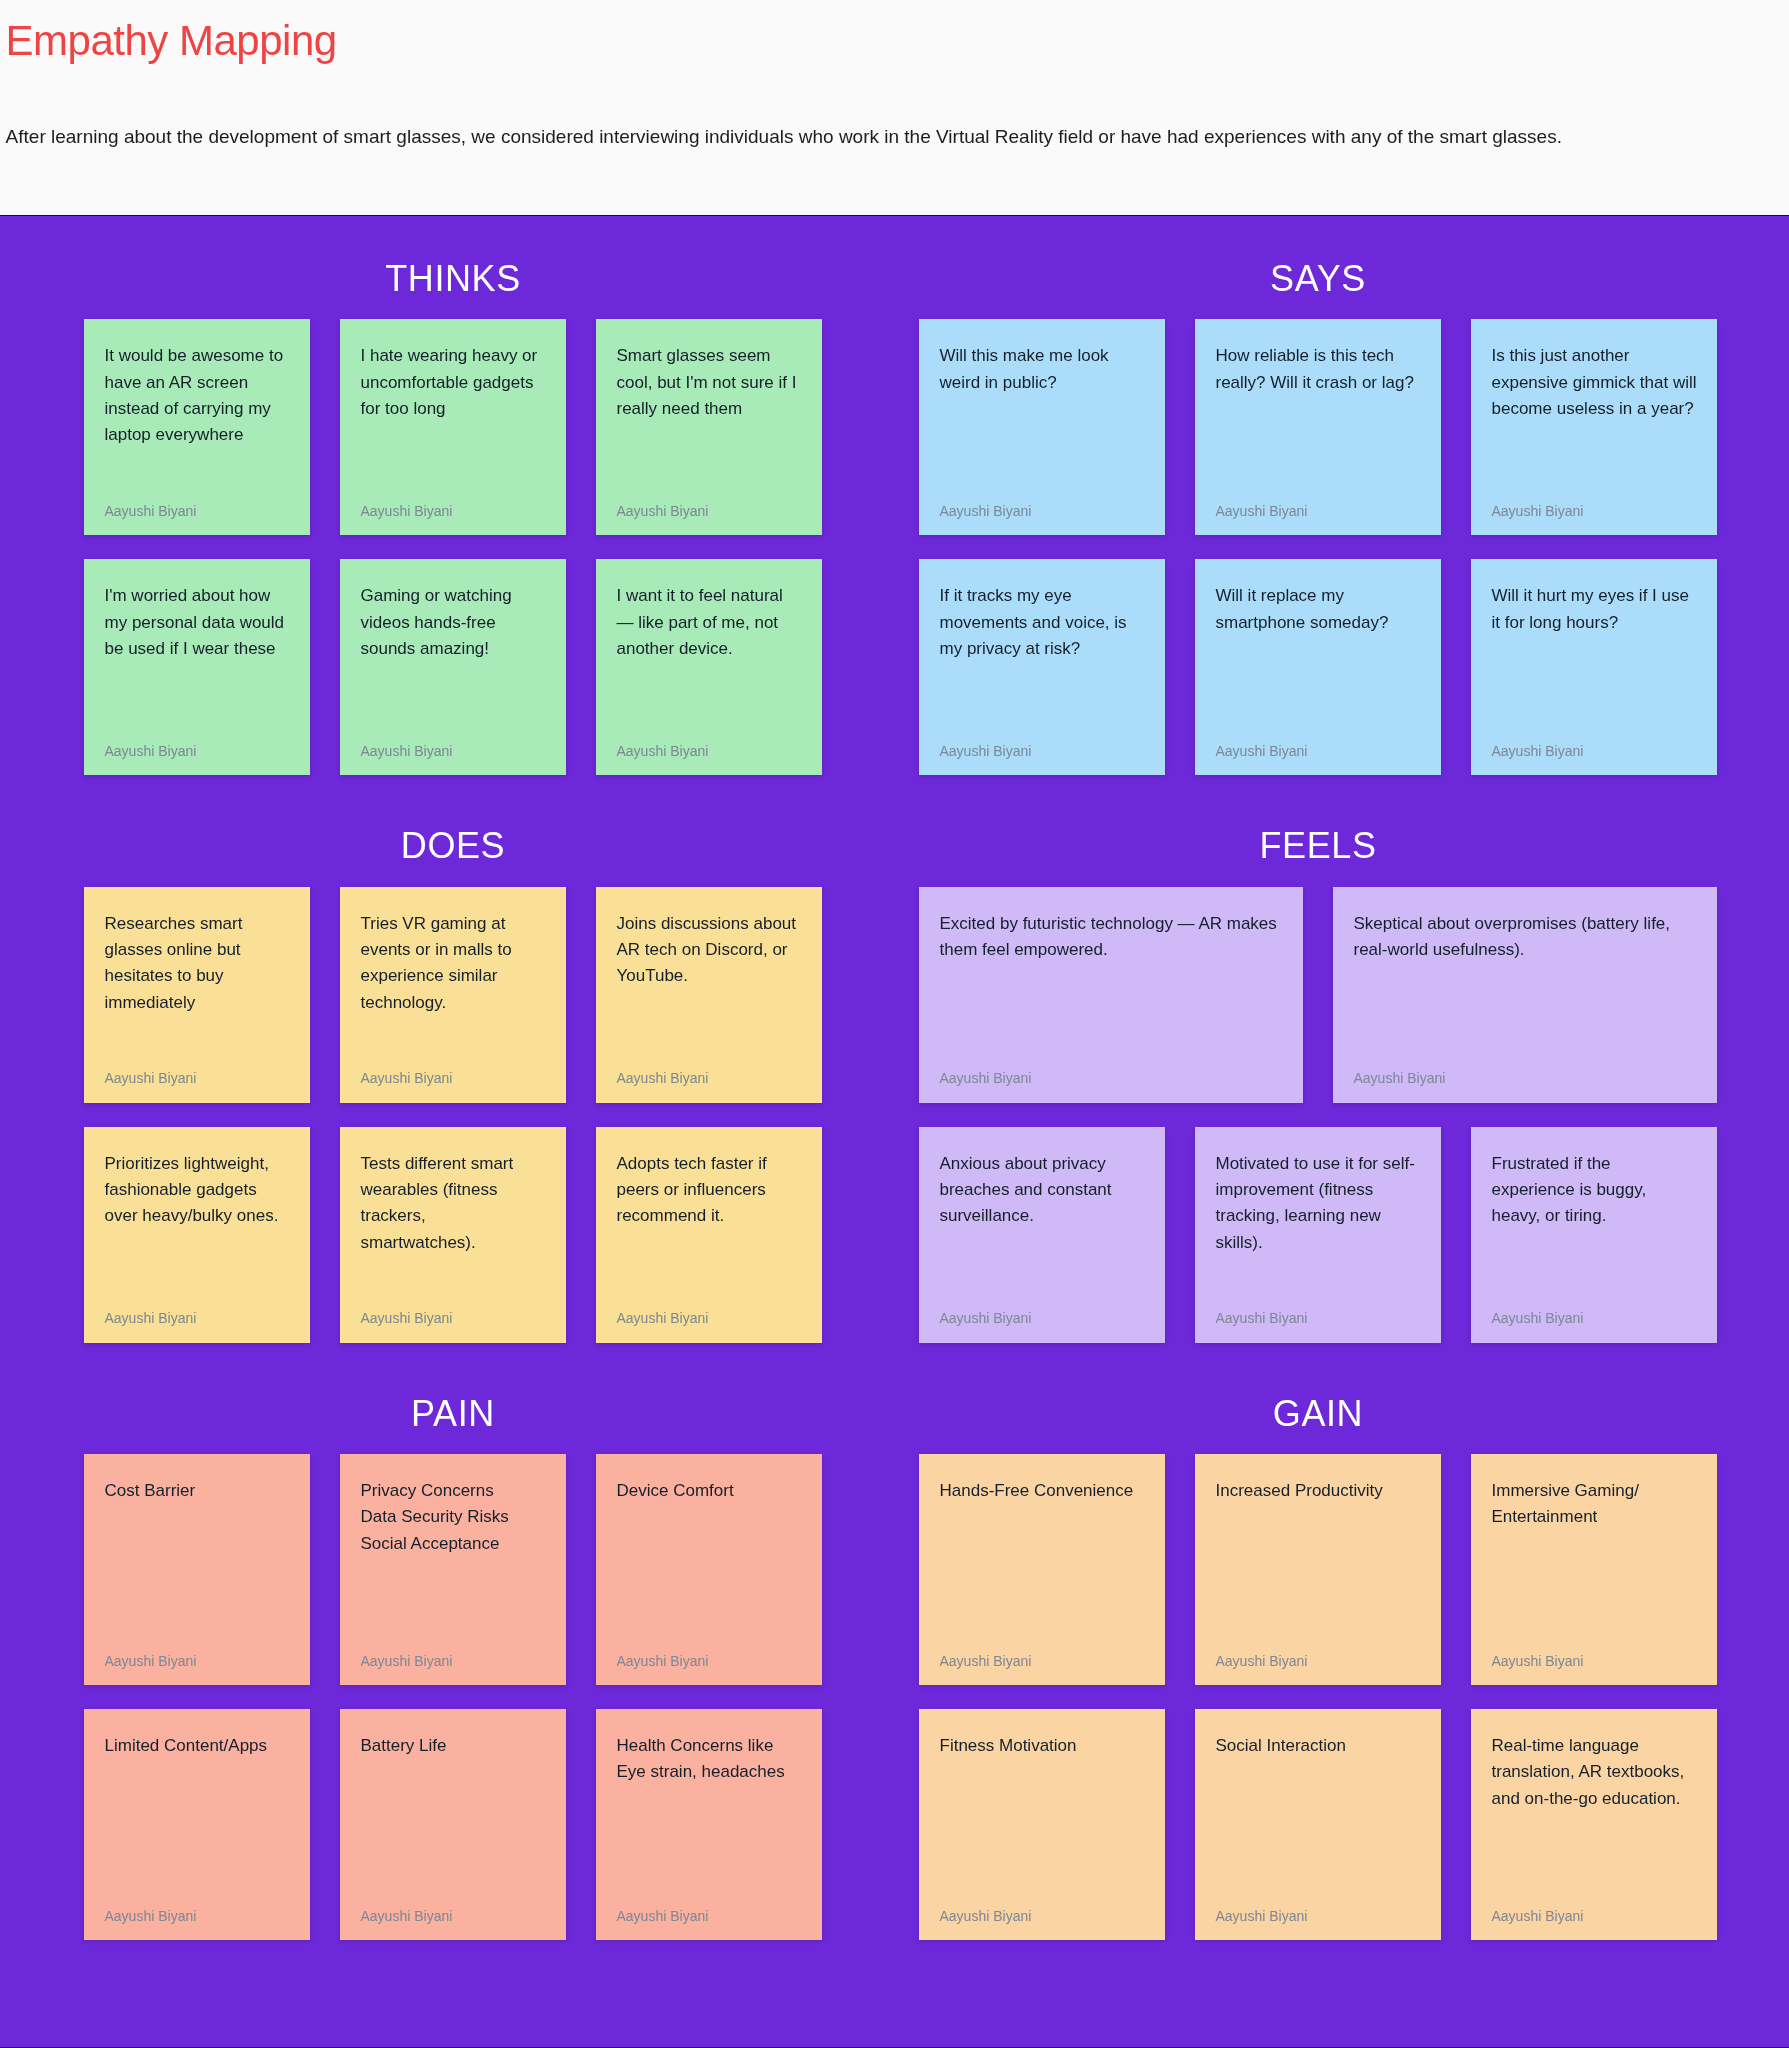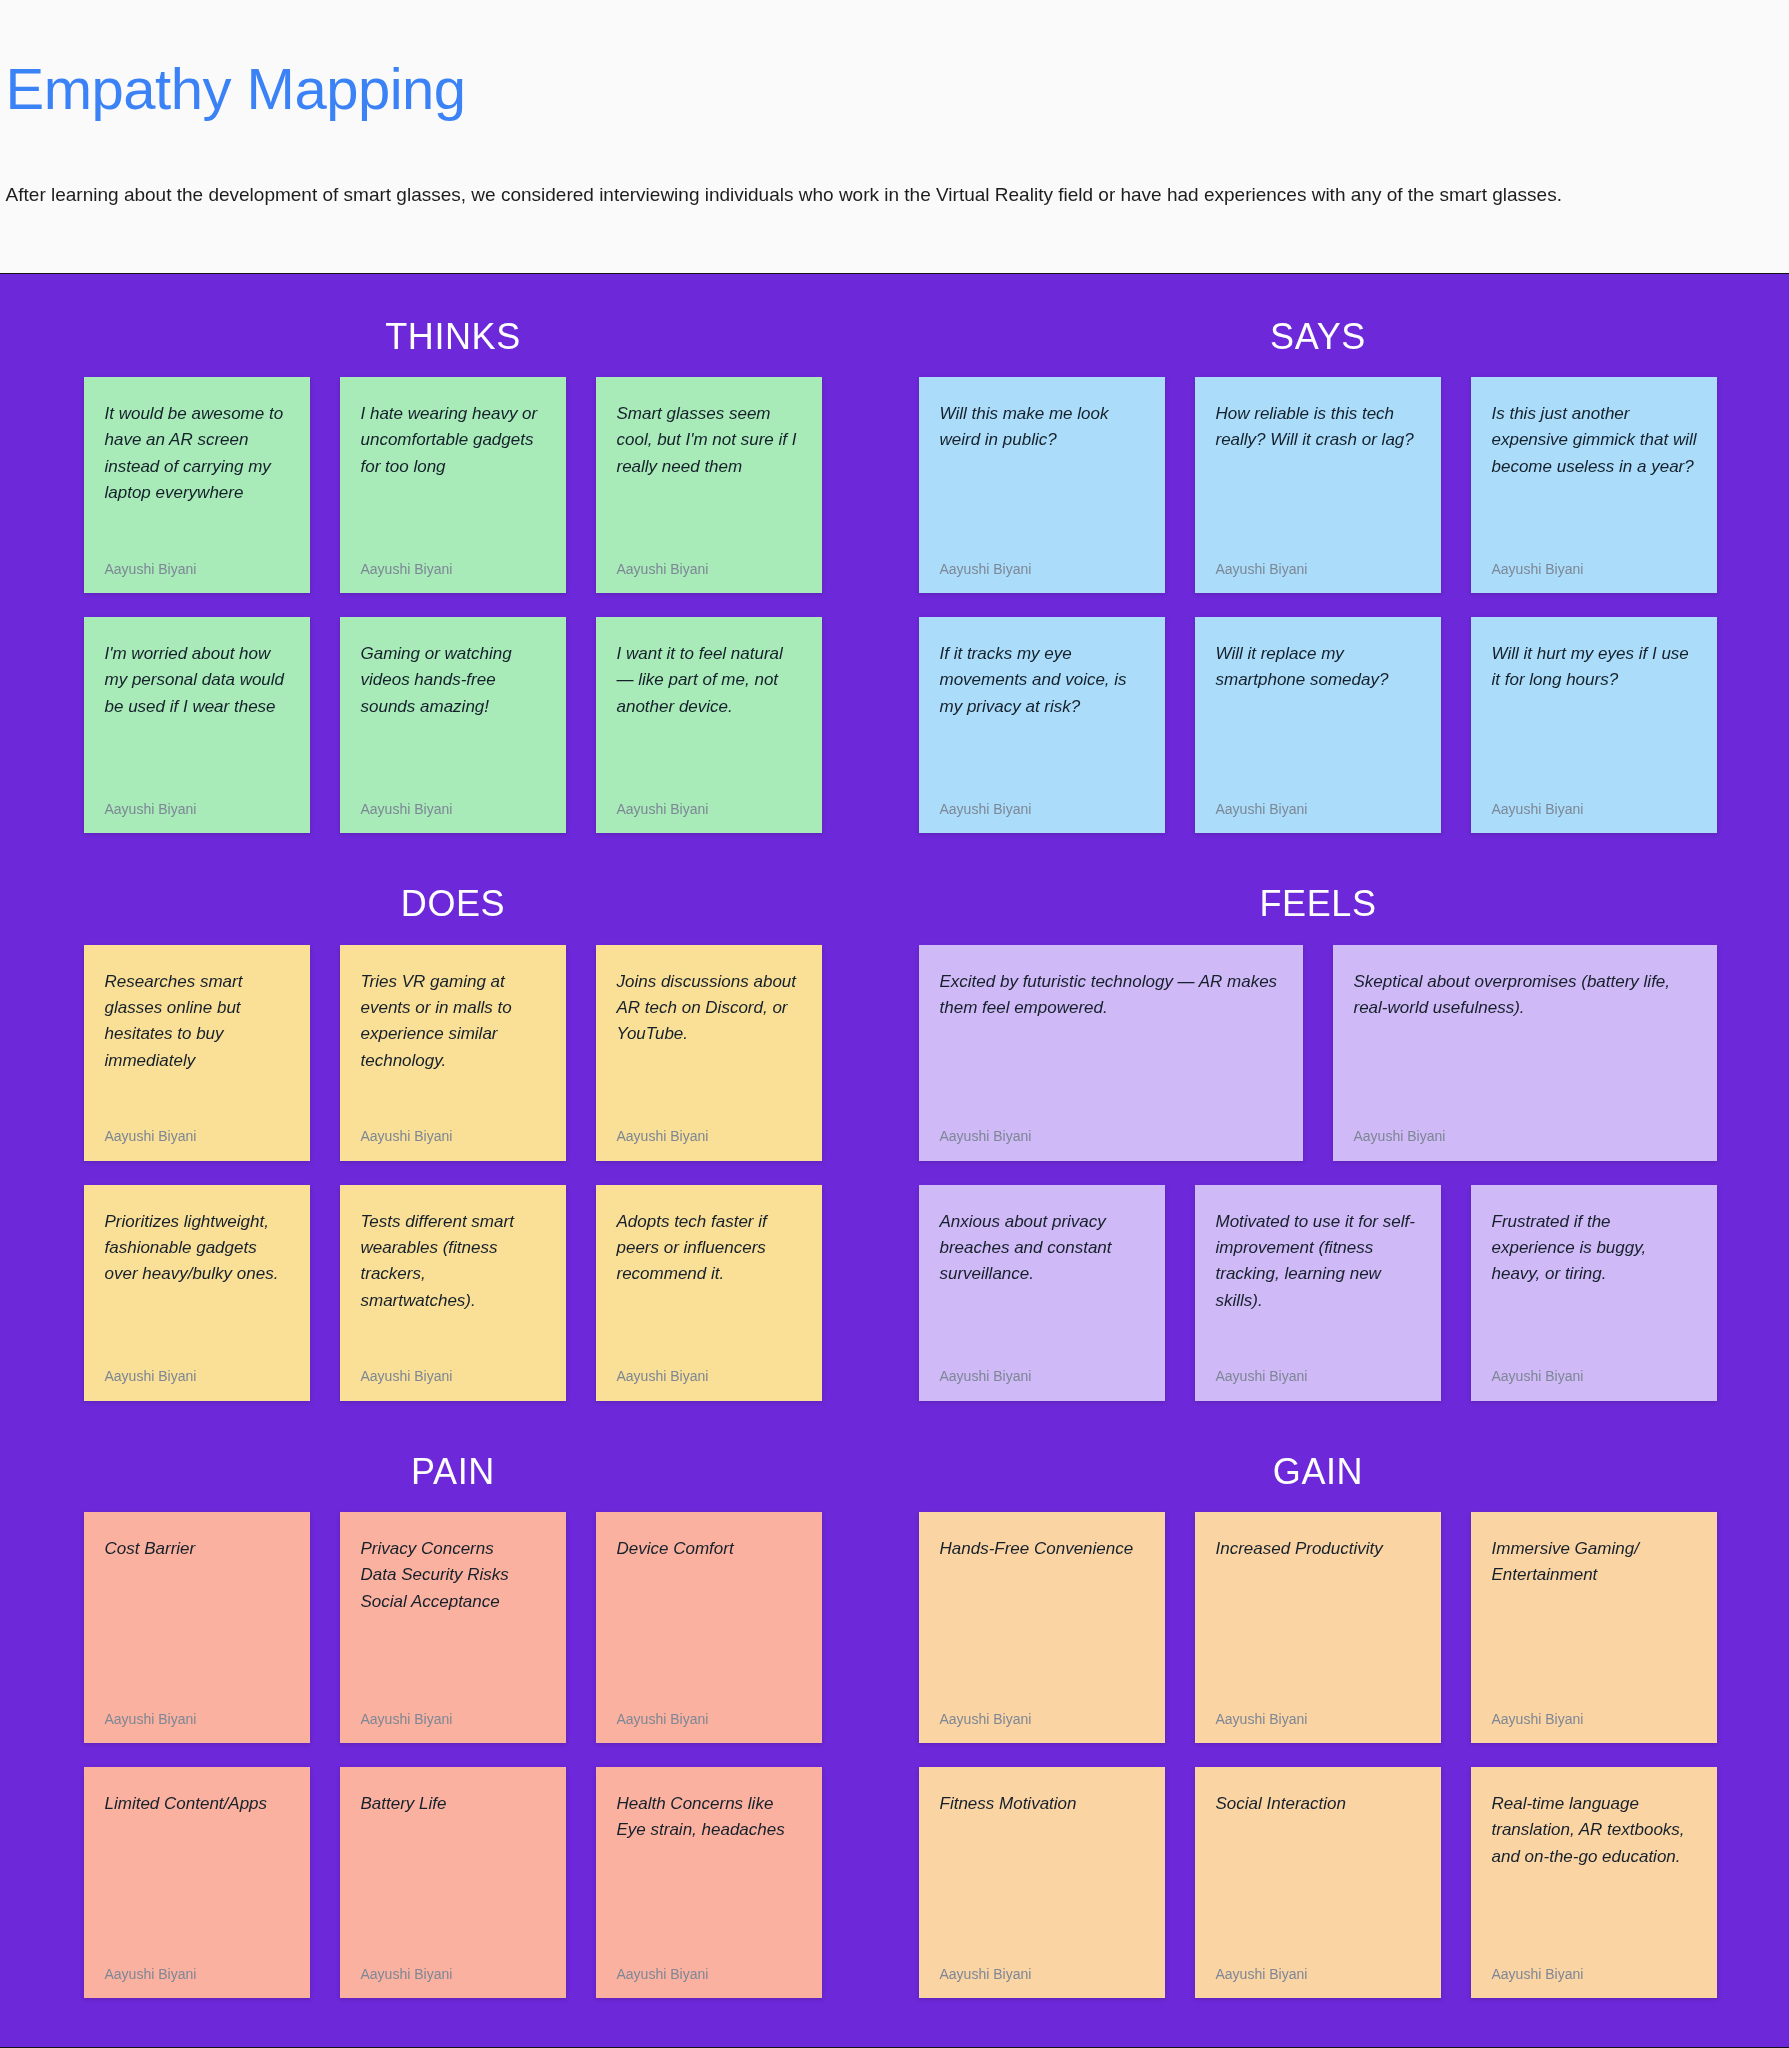--- a/index.html
+++ b/index.html
@@ -18,27 +18,26 @@
     display: flex;
     flex-direction: column;
   }
 
   
   .header {
     padding: 17px 0 0 0;
     background: #fafafa;
   }
   .page-title {
-    font-size: 58px;
+    font-size: 42px;
     line-height: 1.12;
     font-weight: 400;
-    color: #3b82f6;
+    color: #ef4444;
     letter-spacing: -0.5px;
     padding: 0 5.6px;
-    margin-top: 40px;
   }
   .page-intro {
     font-size: 19px;
     line-height: 1.62;
     color: #1d1d1d;
     font-weight: 400;
     padding: 0 5.6px;
     margin-top: 58px;
     max-width: 1782px;
   }
@@ -92,21 +91,20 @@
     box-shadow: 0 1.9px 4.7px rgba(0,0,0,0.17);
   }
   .sticky.tall { min-height: 231px; }
 
   .sticky-text {
     font-size: 17px;
     line-height: 1.55;
     color: #15202b;
     white-space: pre-line;
     word-break: break-word;
-    font-style: italic;
   }
   .sticky-author {
     font-size: 14px;
     color: #7d8795;
     line-height: 1.3;
     margin-top: 13px;
   }
 
   .row-gap { height: 24px; }
 </style>

